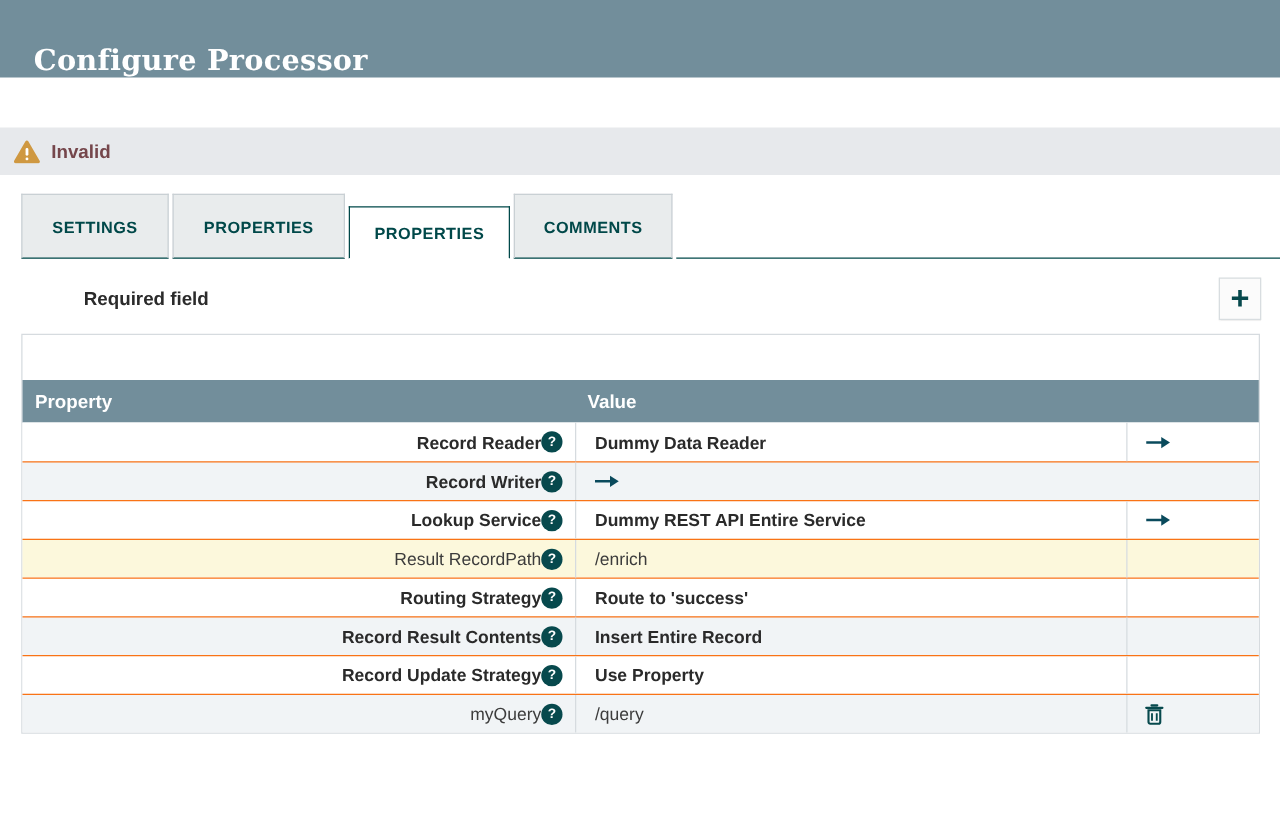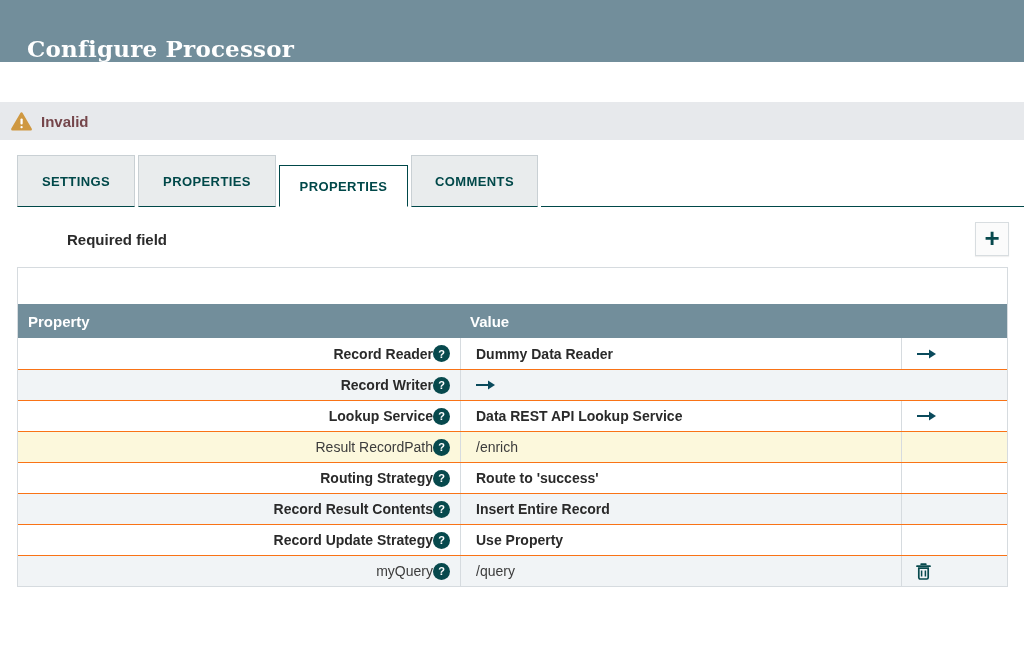--- a/index.html
+++ b/index.html
@@ -142,21 +142,21 @@
         </span>
       </div>
     </div>
 
     <div class="row">
       <div class="c-prop">
         <span class="cell-text bold">Lookup Service</span>
         <span class="help">?</span>
       </div>
       <div class="c-val">
-        <span class="cell-text bold">Data REST API Lookup Service</span>
+        <span class="cell-text bold">Dummy REST API Entire Service</span>
       </div>
       <div class="c-act">
         <span class="act-icon">
           <svg width="21" height="12" viewBox="0 0 21 12">
               <path d="M1 6 H14" stroke="#0a4a5c" stroke-width="2"></path>
               <path d="M13 1.5 L20 6 L13 10.5 Z" fill="#0a4a5c"></path>
             </svg>
         </span>
       </div>
     </div>

